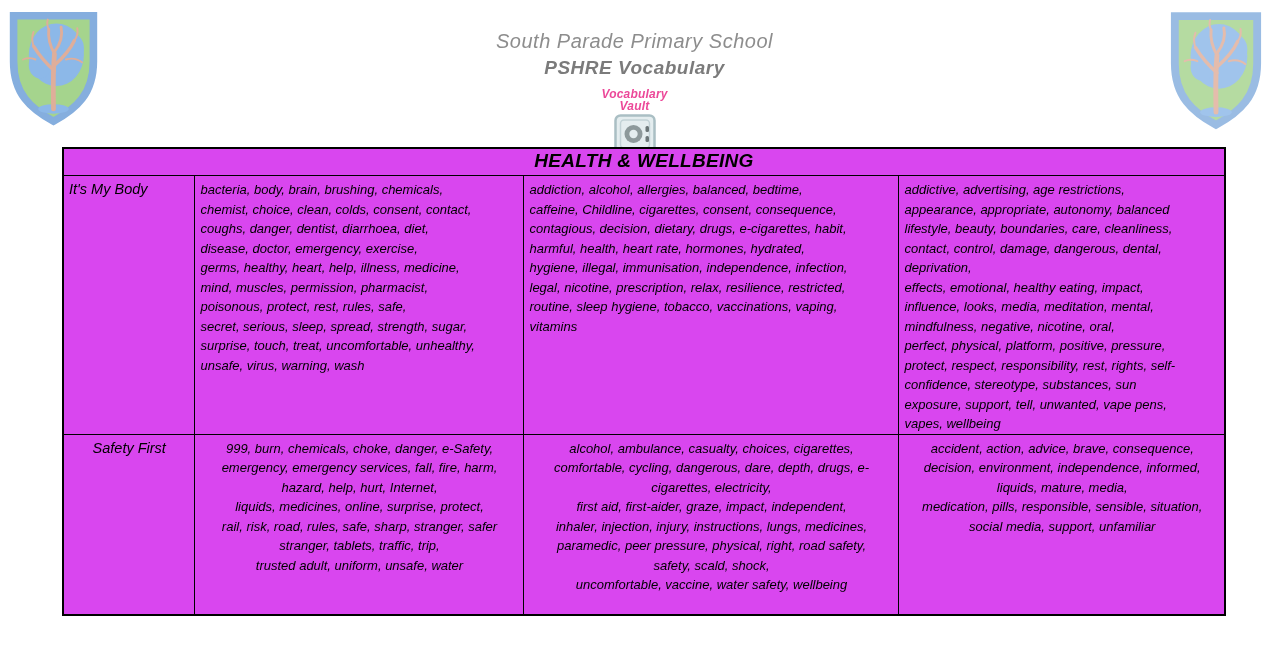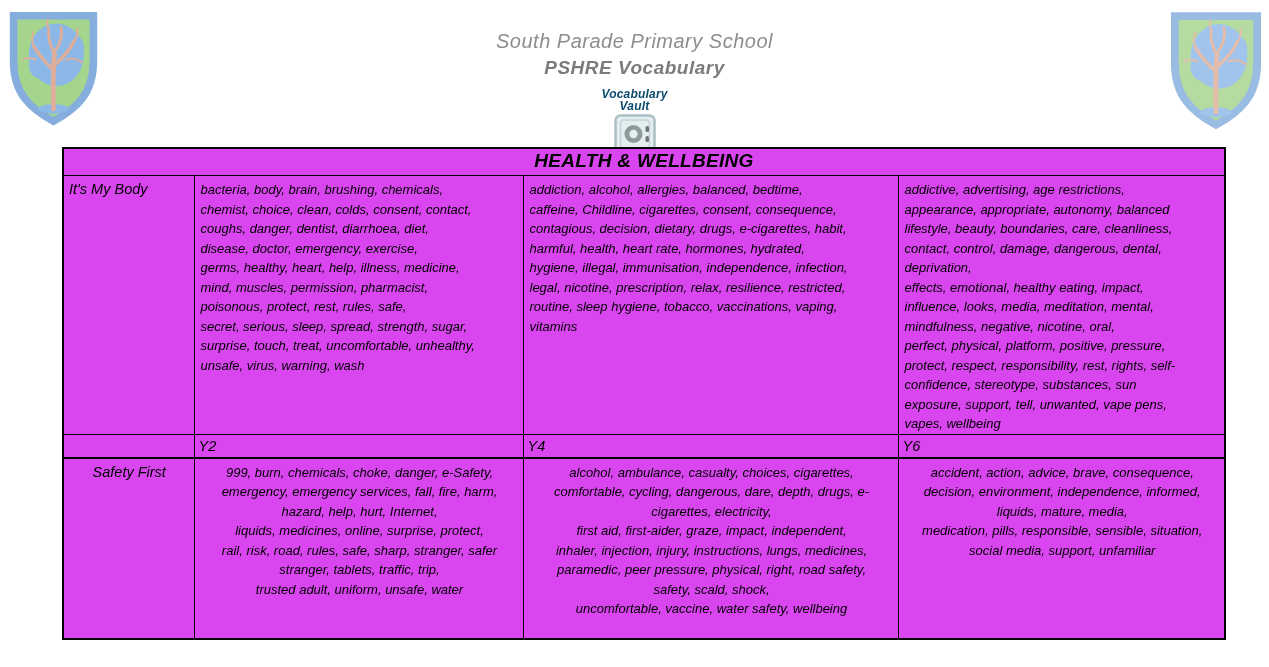--- a/index.html
+++ b/index.html
@@ -18,21 +18,21 @@
   .header-block{
     position:absolute;left:0;right:0;top:30px;
     display:flex;flex-direction:column;align-items:center;
     line-height:1.15;
   }
   .school-name{font-size:20px;color:#8d8d8d;letter-spacing:.5px;}
   .doc-subtitle{font-size:19px;color:#7b7b7b;font-weight:bold;letter-spacing:.5px;margin-top:4px;}
   .vault-wordmark{
     margin-top:9px;
     font-size:12px;line-height:12px;font-weight:bold;
-    color:#0c4a6e;text-align:center;letter-spacing:.2px;
+    color:#ec4899;text-align:center;letter-spacing:.2px;
   }
   .vault-icon{margin-top:2px;}
   
   table.vocab{
     position:absolute;left:62px;top:147px;
     width:1162px;
     border-collapse:collapse;
     table-layout:fixed;
     background:#d946ef;
   }
@@ -179,26 +179,20 @@
 deprivation,
 effects, emotional, healthy eating, impact,
 influence, looks, media, meditation, mental,
 mindfulness, negative, nicotine, oral,
 perfect, physical, platform, positive, pressure,
 protect, respect, responsibility, rest, rights, self-
 confidence, stereotype, substances, sun
 exposure, support, tell, unwanted, vape pens,
 vapes, wellbeing</td>
     </tr>
-    <tr class="head-row second">
-      <td class="theme-col"></td>
-      <td>Y2</td>
-      <td>Y4</td>
-      <td>Y6</td>
-    </tr>
     <tr class="body-row second">
       <td class="theme-col">Safety First</td>
       <td>999, burn, chemicals, choke, danger, e-Safety,
 emergency, emergency services, fall, fire, harm,
 hazard, help, hurt, Internet,
 liquids, medicines, online, surprise, protect,
 rail, risk, road, rules, safe, sharp, stranger, safer
 stranger, tablets, traffic, trip,
 trusted adult, uniform, unsafe, water</td>
       <td>alcohol, ambulance, casualty, choices, cigarettes,

